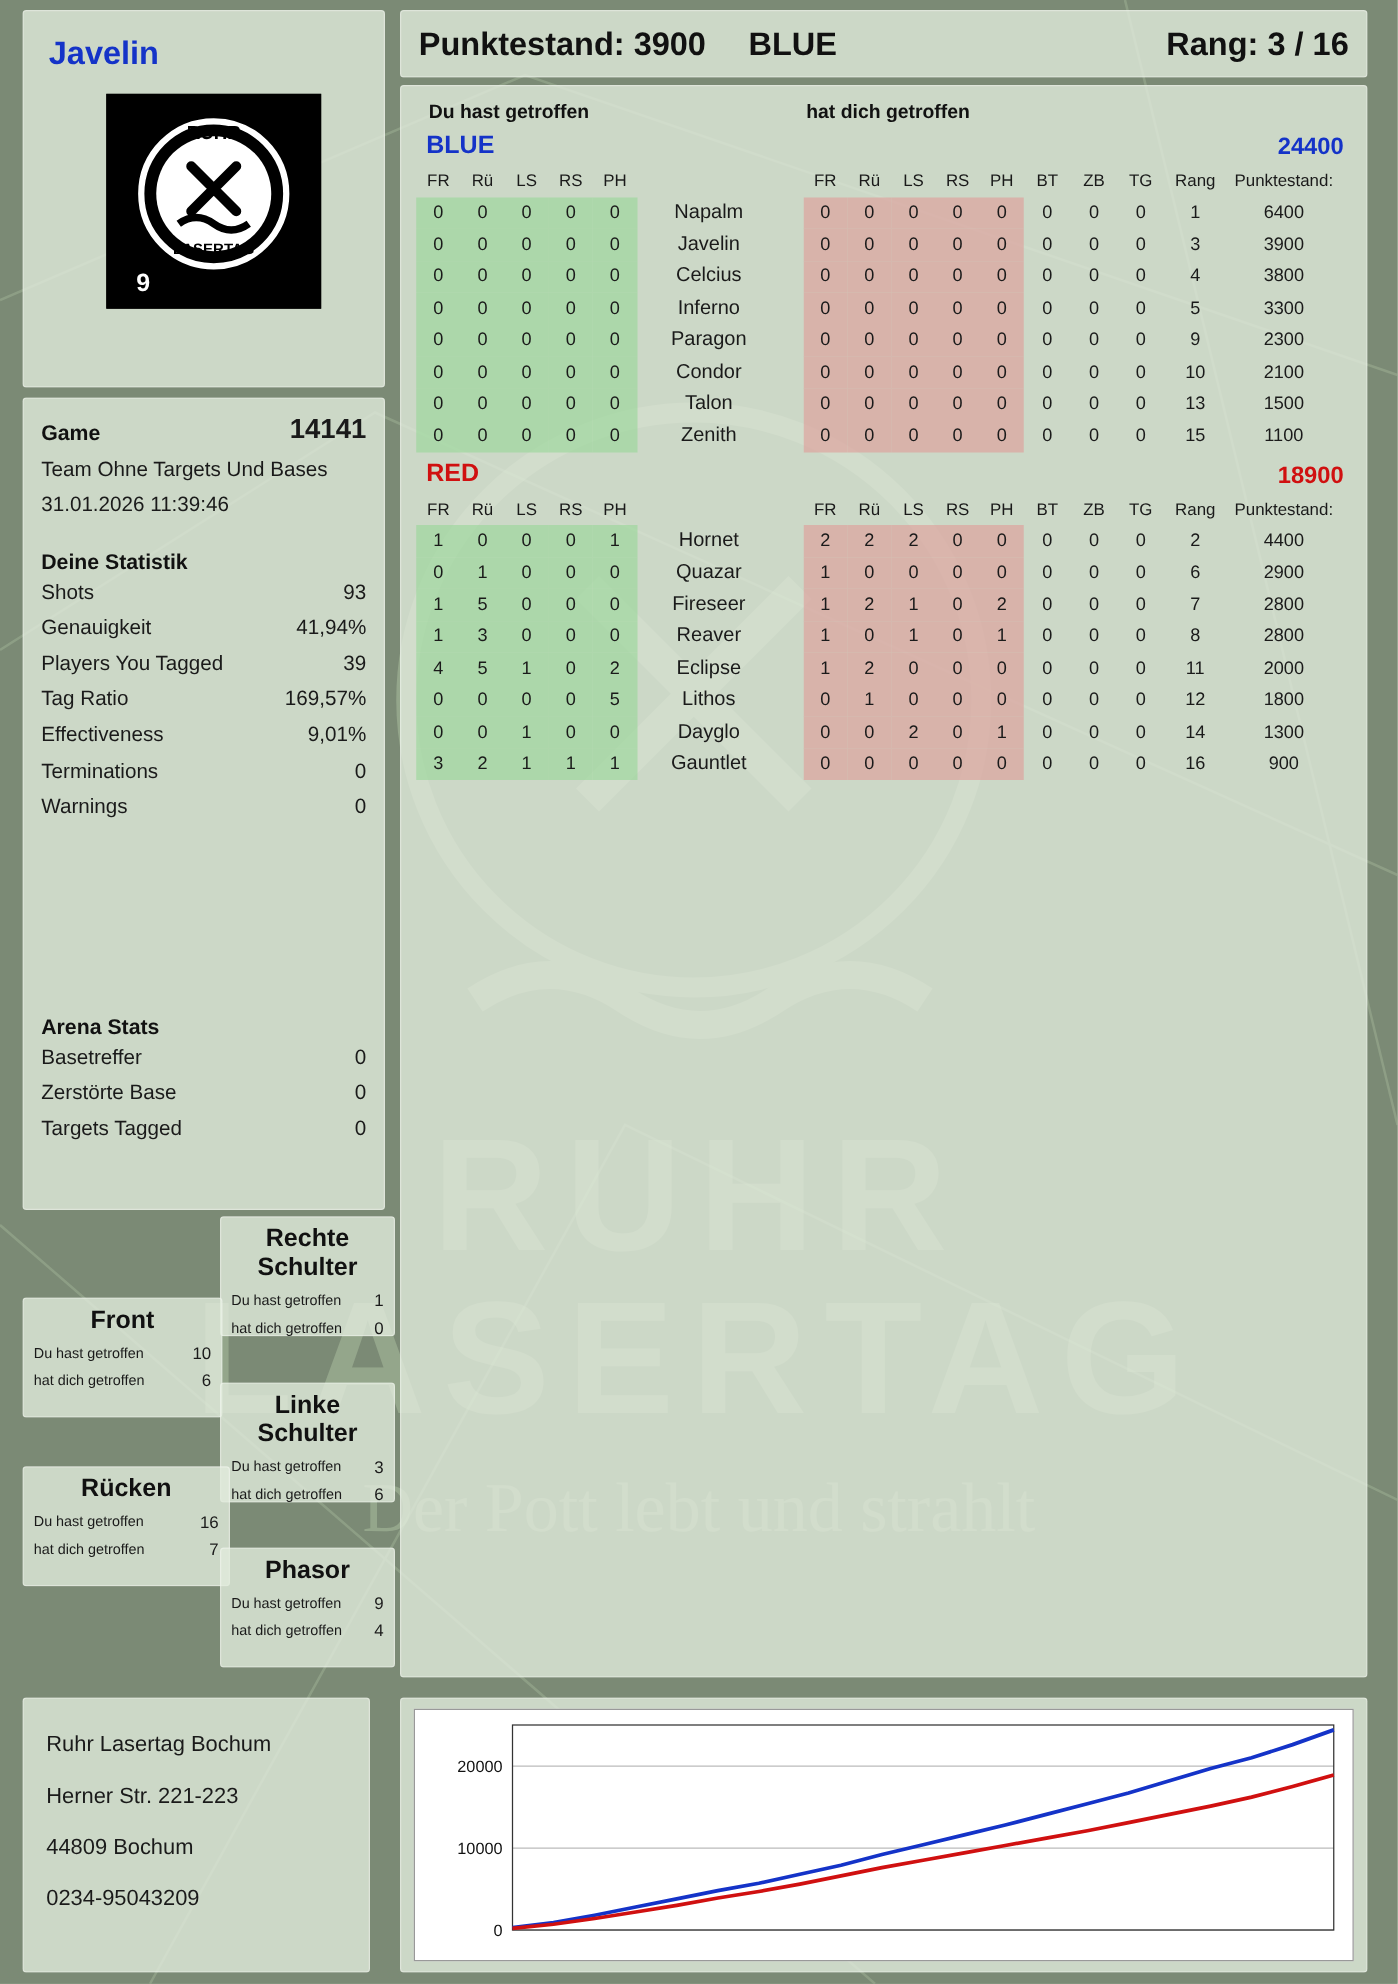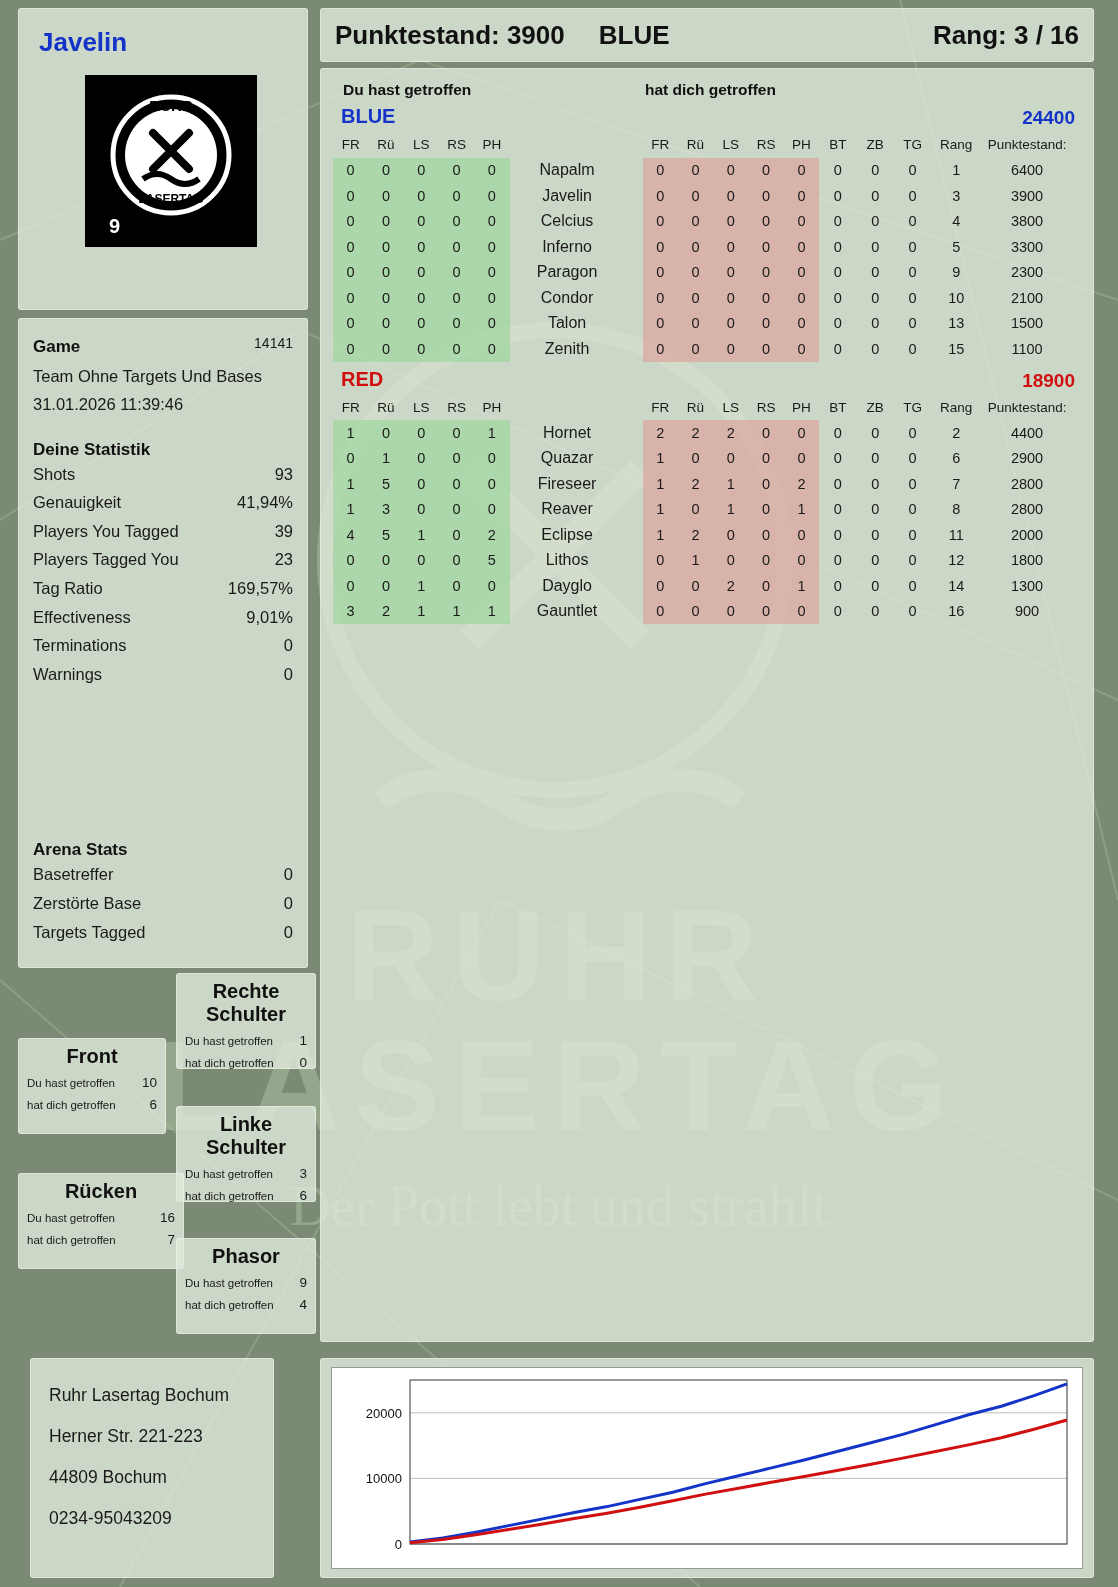--- a/index.html
+++ b/index.html
@@ -58,29 +58,28 @@
   .sec-title { font-size:17px; font-weight:bold; color:#111; margin-top:4px; }
   .sub-line { font-size:16.5px; color:#1a1a1a; line-height:28px;}
   .gap { height:18px; }
   
   .zone {
     position:absolute; padding:6px 8px;
   }
   .zone h4 { margin:0 0 4px 0; font-size:20px; text-align:center; font-weight:bold; color:#111;}
   .zone .zrow { display:flex; justify-content:space-between; font-size:11.5px; color:#1a1a1a; line-height:22px;}
   .zone .zrow .zv { font-size:13.5px; }
-  .z-front  { left:10px;  top:1030px; width:148px; height:96px;}
+  .z-front  { left:10px;  top:1030px; width:160px; height:96px;}
   .z-back   { left:10px;  top:1165px; width:166px; height:96px;}
   .z-rs     { left:168px; top:965px;  width:140px; height:96px;}
   .z-ls     { left:168px; top:1098px; width:140px; height:96px;}
   .z-ph     { left:168px; top:1230px; width:140px; height:96px;}
   .address-box {
-    position:absolute; left:10px; top:1350px; width:244px; height:220px;
+    position:absolute; left:10px; top:1350px; width:278px; height:220px;
     padding:16px 18px;
-    margin-left:12px;
   }
   .address-box div { font-size:17.5px; color:#1a1a1a; line-height:41px;}
   
   .board {
     position:absolute; left:312px; top:60px; width:774px; height:1274px;
     padding:10px 12px;
   }
   .board-heads { position:relative; height:26px; }
   .board-heads span { position:absolute; font-size:15.5px; font-weight:bold; color:#111;}
   .bh1 { left:10px; top:2px;}
@@ -152,41 +151,37 @@
         <text x="86" y="36" fill="#000" font-size="15" font-weight="bold" text-anchor="middle" font-family="&quot;Liberation Sans&quot;, sans-serif">RUHR</text>
         <text x="86" y="128" fill="#000" font-size="12" font-weight="bold" text-anchor="middle" font-family="&quot;Liberation Sans&quot;, sans-serif">LASERTAG</text>
         <text x="24" y="158" fill="#fff" font-size="20" font-weight="bold" font-family="&quot;Liberation Sans&quot;, sans-serif">9</text>
       </svg>
     </div>
   </div>
 
   <div class="panel stats-box">
     <div class="row">
         <span class="sec-title">Game</span>
-        <span class="v" style="font-weight:normal;font-size:14px">14141</span>
+        <span class="v" style="font-weight:bold;font-size:22px">14141</span>
       </div>
     <div class="sub-line">Team Ohne Targets Und Bases</div>
     <div class="sub-line">31.01.2026 11:39:46</div>
     <div class="gap"></div>
     <div class="sec-title">Deine Statistik</div>
     <div class="row">
         <span class="k">Shots</span>
         <span class="v">93</span>
       </div>
     <div class="row">
         <span class="k">Genauigkeit</span>
         <span class="v">41,94%</span>
       </div>
     <div class="row">
         <span class="k">Players You Tagged</span>
         <span class="v">39</span>
-      </div>
-    <div class="row">
-        <span class="k">Players Tagged You</span>
-        <span class="v">23</span>
       </div>
     <div class="row">
         <span class="k">Tag Ratio</span>
         <span class="v">169,57%</span>
       </div>
     <div class="row">
         <span class="k">Effectiveness</span>
         <span class="v">9,01%</span>
       </div>
     <div class="row">

